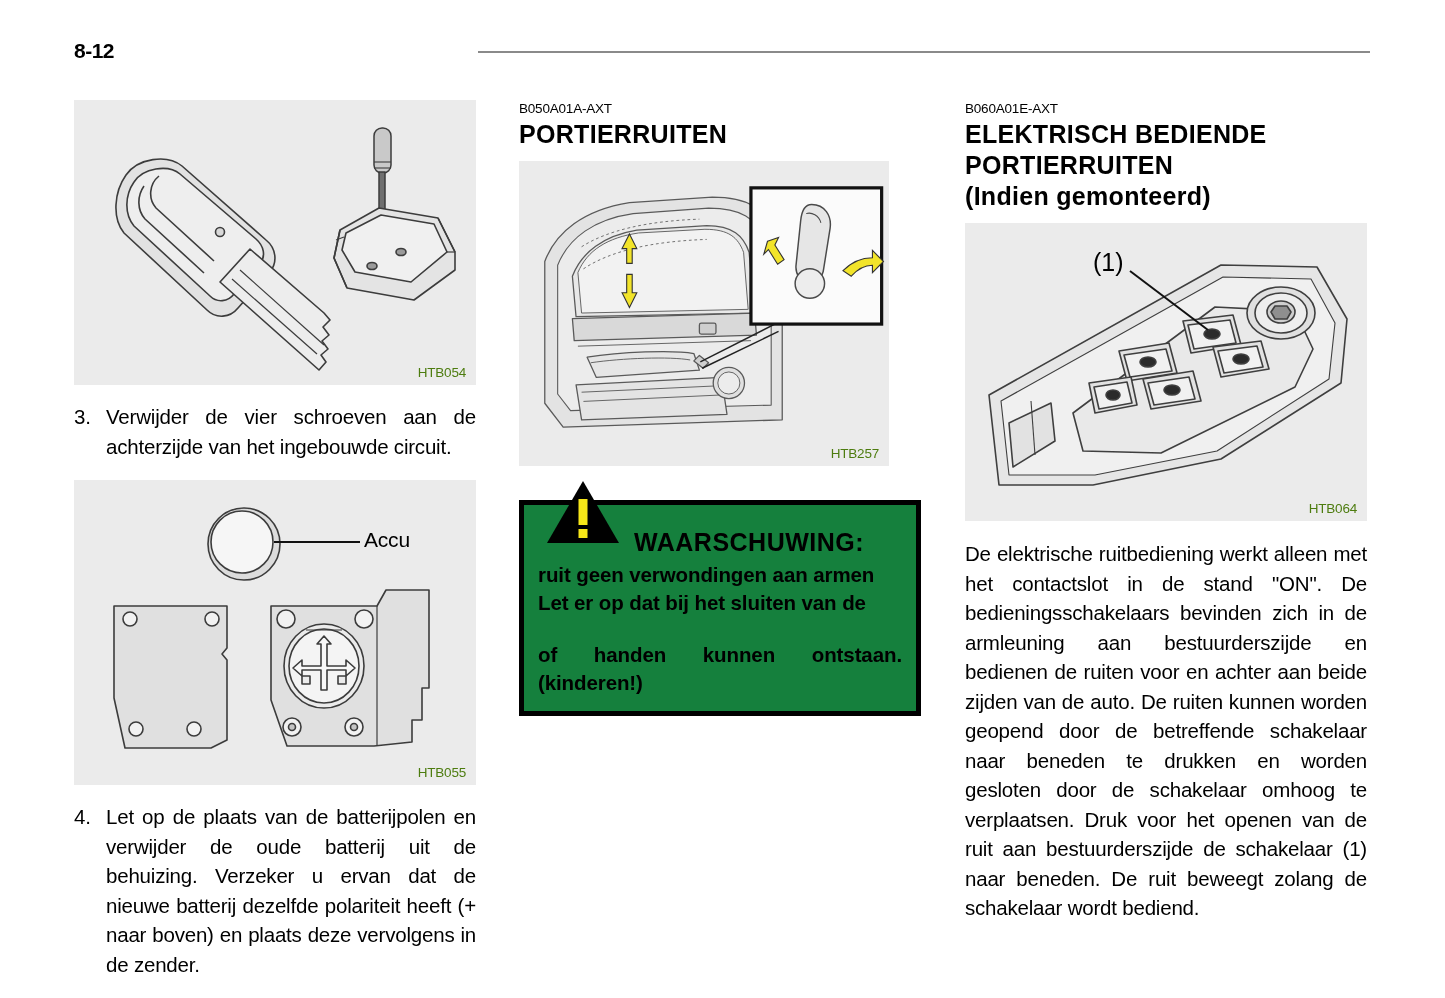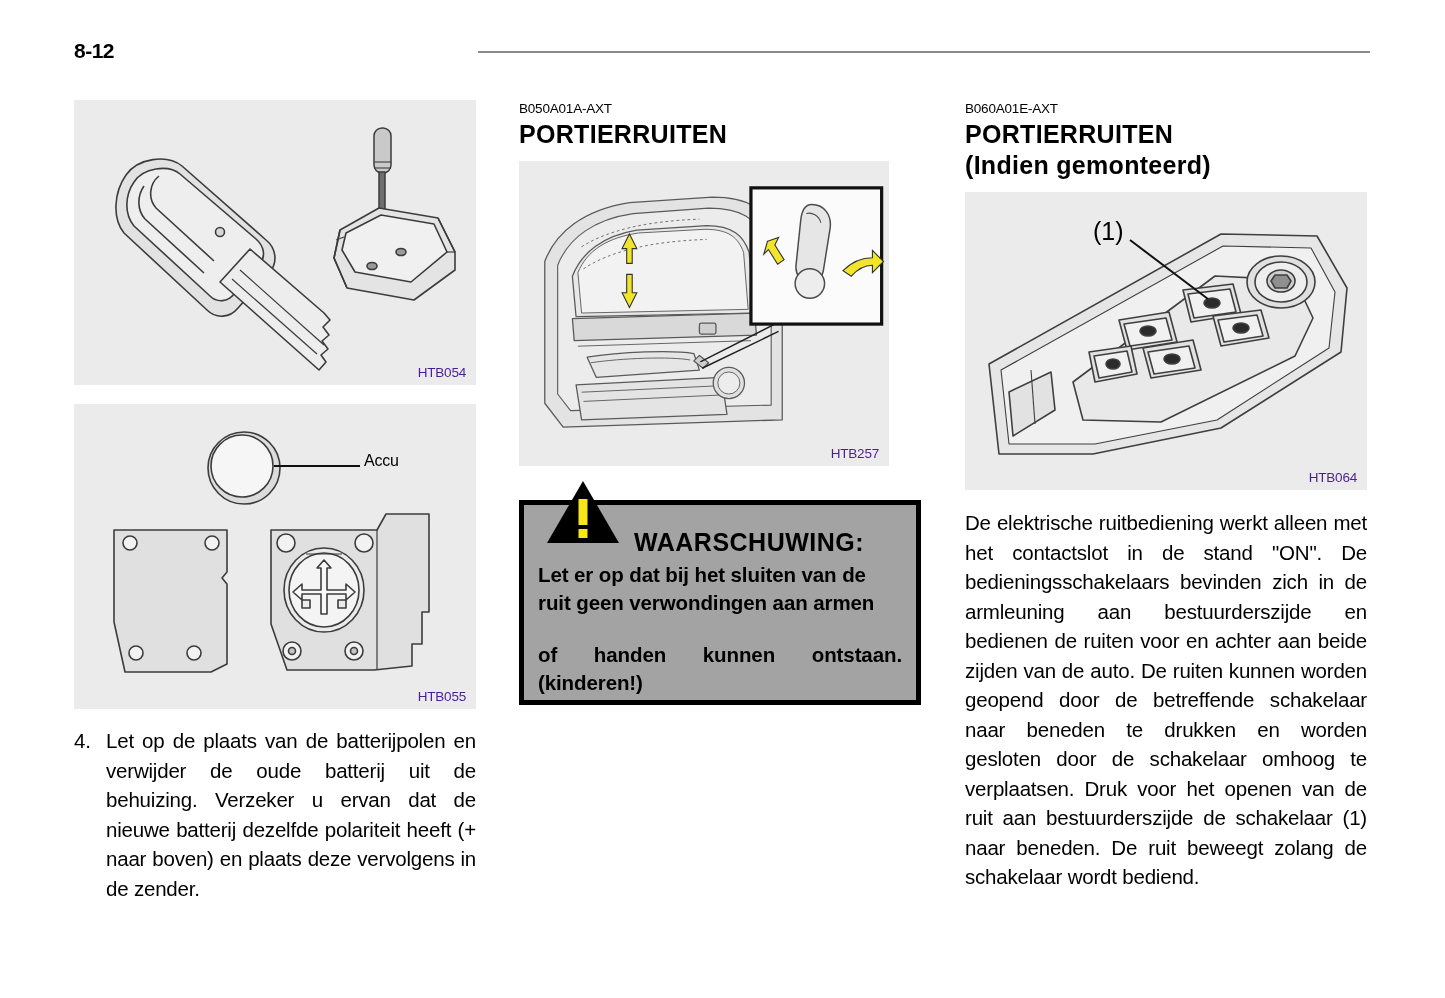--- a/index.html
+++ b/index.html
@@ -72,21 +72,21 @@
     width: 100%;
     height: 100%;
     display: block;
   }
   .figure-code {
     position: absolute;
     right: 10px;
     bottom: 4px;
     font-size: 13.5px;
     letter-spacing: -0.2px;
-    color: #4c1d95;
+    color: #4d7c0f;
     line-height: 16px;
   }
 
   
   .body-text {
     font-size: 20.5px;
     line-height: 29.5px;
     text-align: justify;
     letter-spacing: -0.2px;
     margin: 0;
@@ -121,23 +121,23 @@
     margin: 0;
   }
 
   
   .warning-wrap {
     position: relative;
     margin-top: 34px;
   }
   .warning-box {
     position: relative;
-    background: #a3a3a3;
+    background: #15803d;
     border: 5px solid #000000;
-    padding: 12px 14px 3px 14px;
+    padding: 12px 14px 14px 14px;
     box-sizing: border-box;
   }
   .warn-triangle {
     position: absolute;
     left: 22px;
     top: -26px;
     width: 74px;
     height: 66px;
     z-index: 3;
   }
@@ -206,20 +206,21 @@
         <ellipse cx="327" cy="152" rx="5" ry="3.5" fill="#9a9a9a"></ellipse>
         <path d="M262 140 L270 137" fill="none" stroke-width="1.2"></path>
         <path d="M373 152 L381 152" fill="none" stroke-width="1.2"></path>
       </g>
     </svg>
     <div class="figure-code">HTB054</div>
   </div>
 
   <div class="numbered" style="margin-top:17px;">
     <span class="marker">3.</span>
+    <span>Verwijder de vier schroeven aan de achterzijde van het ingebouwde circuit.</span>
   </div>
 
   <div class="figure" style="width:402px;height:305px;margin-top:19px;">
     <svg class="figure-canvas" viewBox="0 0 402 305">
       <rect x="0" y="0" width="402" height="305" fill="#ebebeb"></rect>
 
       <g stroke="#3c3c3c" stroke-width="1.6">
         <circle cx="170" cy="64" r="36" fill="#dcdcdc"></circle>
         <circle cx="168" cy="62" r="31" fill="#f6f6f6"></circle>
       </g>
@@ -246,21 +247,21 @@
 
         <ellipse cx="250" cy="186" rx="40" ry="42" fill="#ebebeb"></ellipse>
         <ellipse cx="250" cy="186" rx="35" ry="37" fill="#f4f4f4"></ellipse>
         <path d="M232 150 L268 150" fill="none" stroke-width="1.2"></path>
 
         <path d="M250 156 L257 164 L253 164 L253 186 L272 186 L272 180 L281 188 L272 196 L272 190 L253 190 L253 210 L247 210 L247 190 L228 190 L228 196 L219 188 L228 180 L228 186 L247 186 L247 164 L243 164 Z" fill="#f8f8f8"></path>
         <rect x="228" y="196" width="8" height="8" fill="#ebebeb"></rect>
         <rect x="264" y="196" width="8" height="8" fill="#ebebeb"></rect>
       </g>
     </svg>
-    <div style="position:absolute;left:290px;top:48px;font-size:16px;letter-spacing:-0.2px;">Accu</div>
+    <div style="position:absolute;left:290px;top:48px;font-size:21px;letter-spacing:-0.2px;">Accu</div>
     <div class="figure-code">HTB055</div>
   </div>
 
   <div class="numbered" style="margin-top:17px;">
     <span class="marker">4.</span>
     <span>Let op de plaats van de batterijpolen en verwijder de oude batterij uit de behuizing. Verzeker u ervan dat de nieuwe batterij dezelfde polariteit heeft (+ naar boven) en plaats deze vervolgens in de zender.</span>
   </div>
 
 </div>
 
@@ -333,38 +334,39 @@
 
   <div class="warning-wrap">
     <div class="warning-box">
       <svg class="warn-triangle" viewBox="0 0 74 66">
         <polygon points="37,2 73,64 1,64" fill="#000000"></polygon>
         <rect x="32.5" y="20" width="9" height="26" fill="#f7e718"></rect>
         <rect x="32.5" y="50" width="9" height="9" fill="#f7e718"></rect>
       </svg>
       <div class="warn-head">WAARSCHUWING:</div>
       <div class="warn-body">
+        <span>ruit geen verwondingen aan armen</span>
         <span>Let er op dat bij het sluiten van de</span>
-        <span>ruit geen verwondingen aan armen</span>
         <span class="warn-just">
           <span>of</span>
             <span>handen</span>
             <span>kunnen</span>
             <span>ontstaan.</span>
         </span>
         <span>(kinderen!)</span>
       </div>
     </div>
   </div>
 
 </div>
 
 <div class="column" id="col-3">
 
   <div class="sec-code">B060A01E-AXT</div>
+  <h2 class="sec-title">ELEKTRISCH  BEDIENDE</h2>
   <h2 class="sec-title">PORTIERRUITEN</h2>
   <h2 class="sec-title">(Indien gemonteerd)</h2>
 
   <div class="figure" style="width:402px;height:298px;margin-top:11px;">
     <svg class="figure-canvas" viewBox="0 0 402 298">
       <rect x="0" y="0" width="402" height="298" fill="#ebebeb"></rect>
       <g stroke="#3f3f3f" stroke-width="1.6" fill="#e6e6e6" stroke-linejoin="round">
 
         <path d="M24 172 L256 42 L352 44 L382 96 L376 160 L256 236 L128 262 L34 262 Z"></path>
         <path d="M36 178 L258 54 L346 56 L370 100 L364 156 L252 228 L130 252 L44 252 Z" fill="#f0f0f0" stroke-width="1.1"></path>

